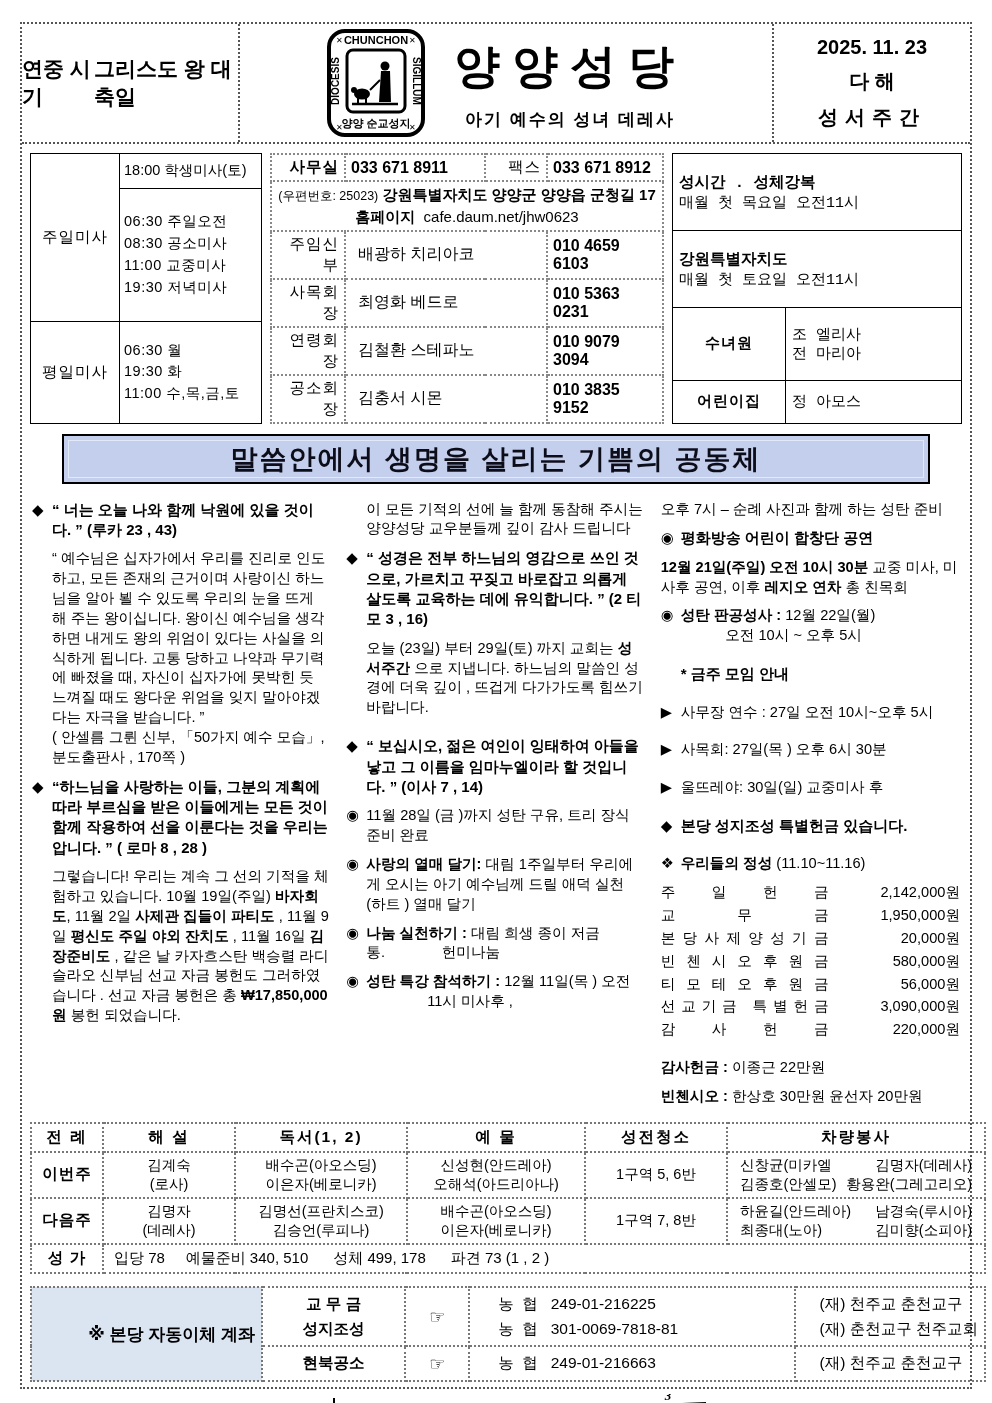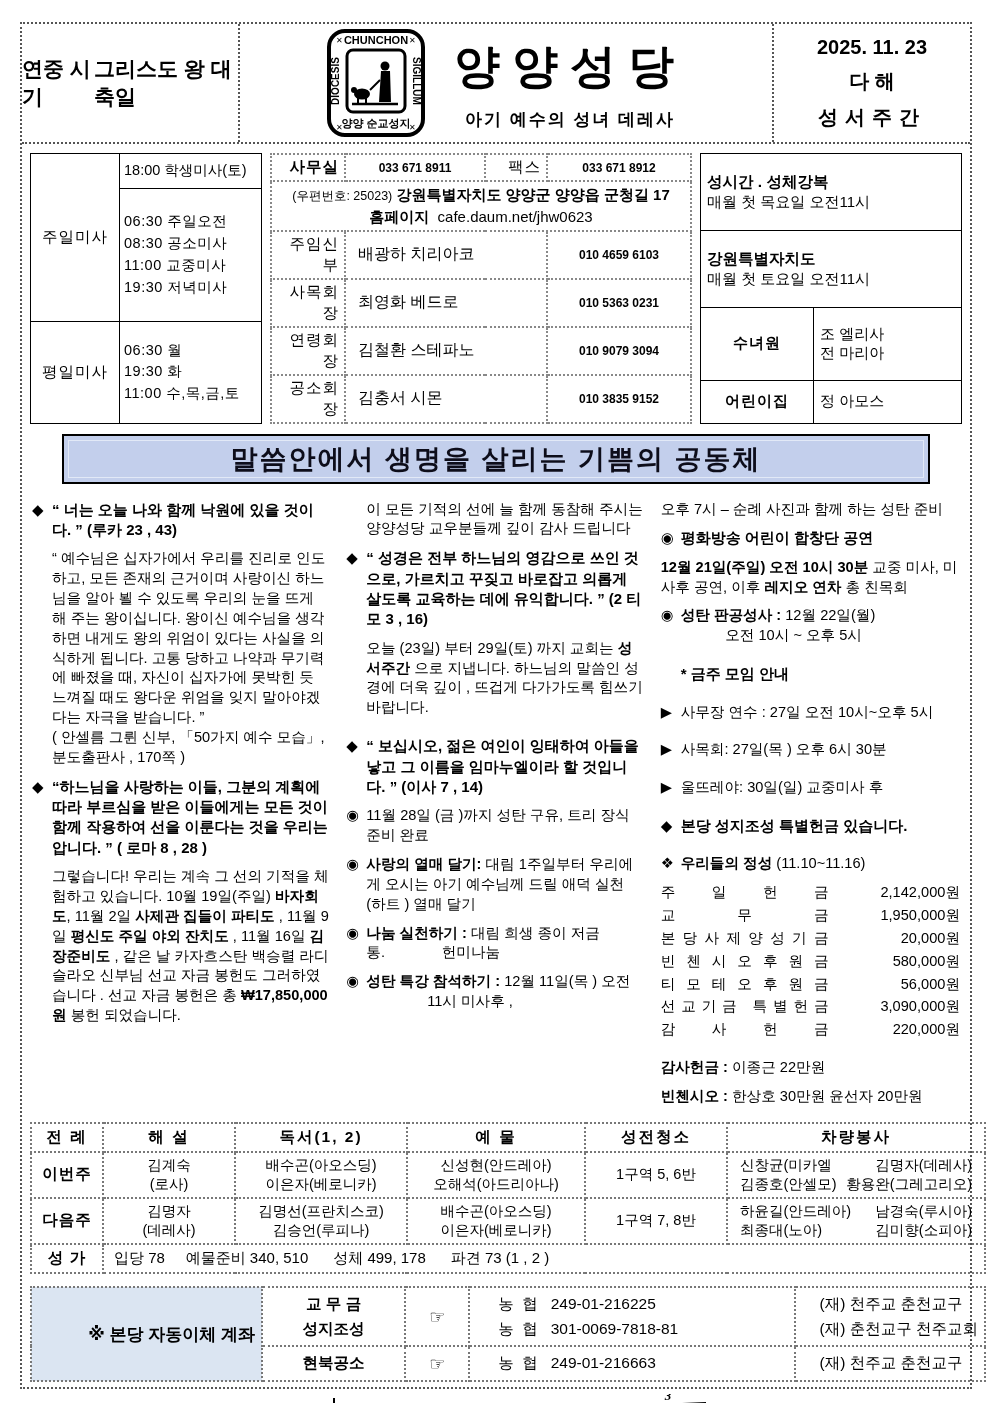--- a/index.html
+++ b/index.html
@@ -16,26 +16,26 @@
   .header-right .week{letter-spacing:7px;}
   
   .info{display:flex;gap:8px;padding:9px 8px 6px 8px;align-items:stretch;}
   table{border-collapse:collapse;}
   .mass-table{width:232px;font-size:14.5px;}
   .mass-table td{border:1px solid #000;padding:2px 4px;vertical-align:middle;}
   .mass-table .lbl{width:80px;text-align:center;font-size:15.5px;letter-spacing:1px;}
   .mass-table .times div{line-height:1.5;letter-spacing:0.5px;}
   .contact-table{flex:1;font-size:15px;}
   .contact-table td{border:2px dotted #888;padding:2px 5px;vertical-align:middle;}
-  .contact-table .ph{font-weight:bold;font-size:12px;text-align:center;}
+  .contact-table .ph{font-weight:bold;font-size:16px;text-align:left;}
   .contact-table .rl{text-align:right;font-size:15.5px;letter-spacing:1px;}
   .addr{text-align:center;line-height:1.45;}
   .addr .small{font-size:12.5px;}
   .addr b{font-size:15px;}
-  .sched-table{width:262px;font-size:15px;}
+  .sched-table{width:290px;font-size:15px;font-family:Liberation Mono, monospace;}
   .sched-table td{border:1px solid #000;padding:3px 6px;vertical-align:middle;}
   .sched-table .t{font-weight:bold;font-size:15.5px;}
   .sched-table .lbl{width:100px;text-align:center;font-weight:bold;letter-spacing:1px;}
   
   .banner{margin:4px 40px 8px 40px;height:46px;background:#c3cfec;border:2px solid #000;box-shadow:inset 0 0 0 4px #c3cfec,inset 0 0 0 5px #e2e9f7;display:flex;align-items:center;justify-content:center;font-size:27px;font-weight:900;letter-spacing:2px;color:#0d0d1a;}
   
   .bodycols{display:flex;gap:15px;padding:8px 10px 2px 10px;font-size:14.6px;line-height:1.36;}
   .col{flex:1;min-width:0;}
   .block{margin-bottom:9px;display:flex;align-items:flex-start;}
   .block .marker{flex:0 0 20px;}

